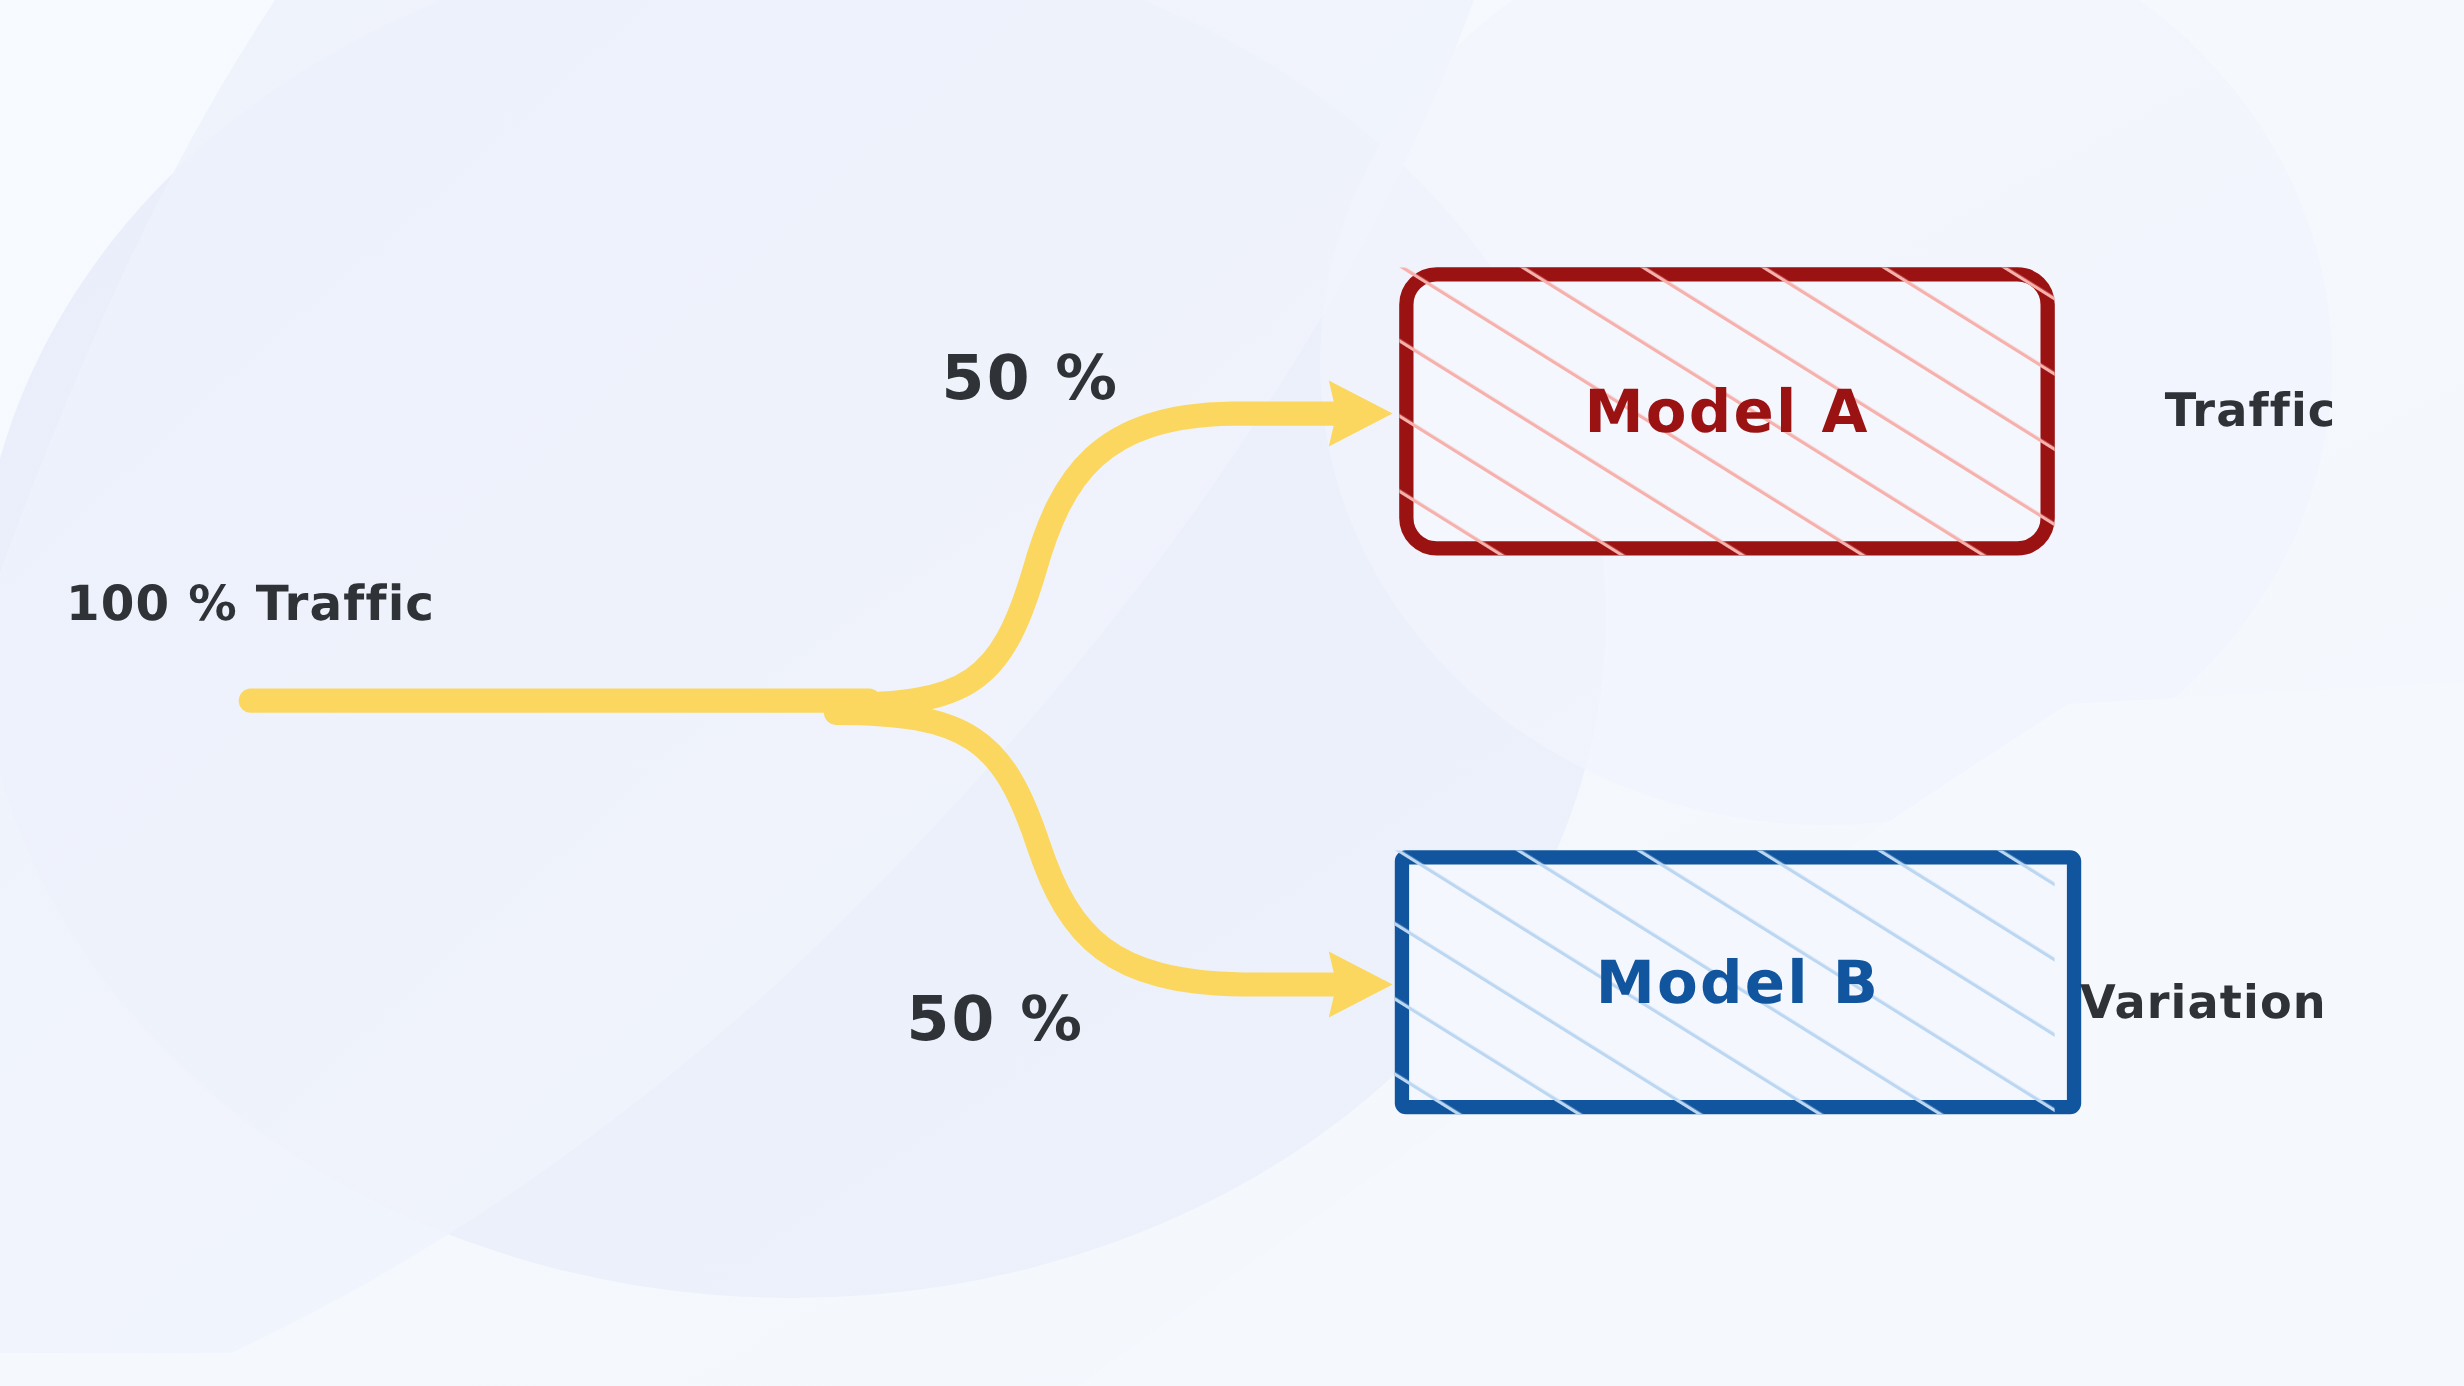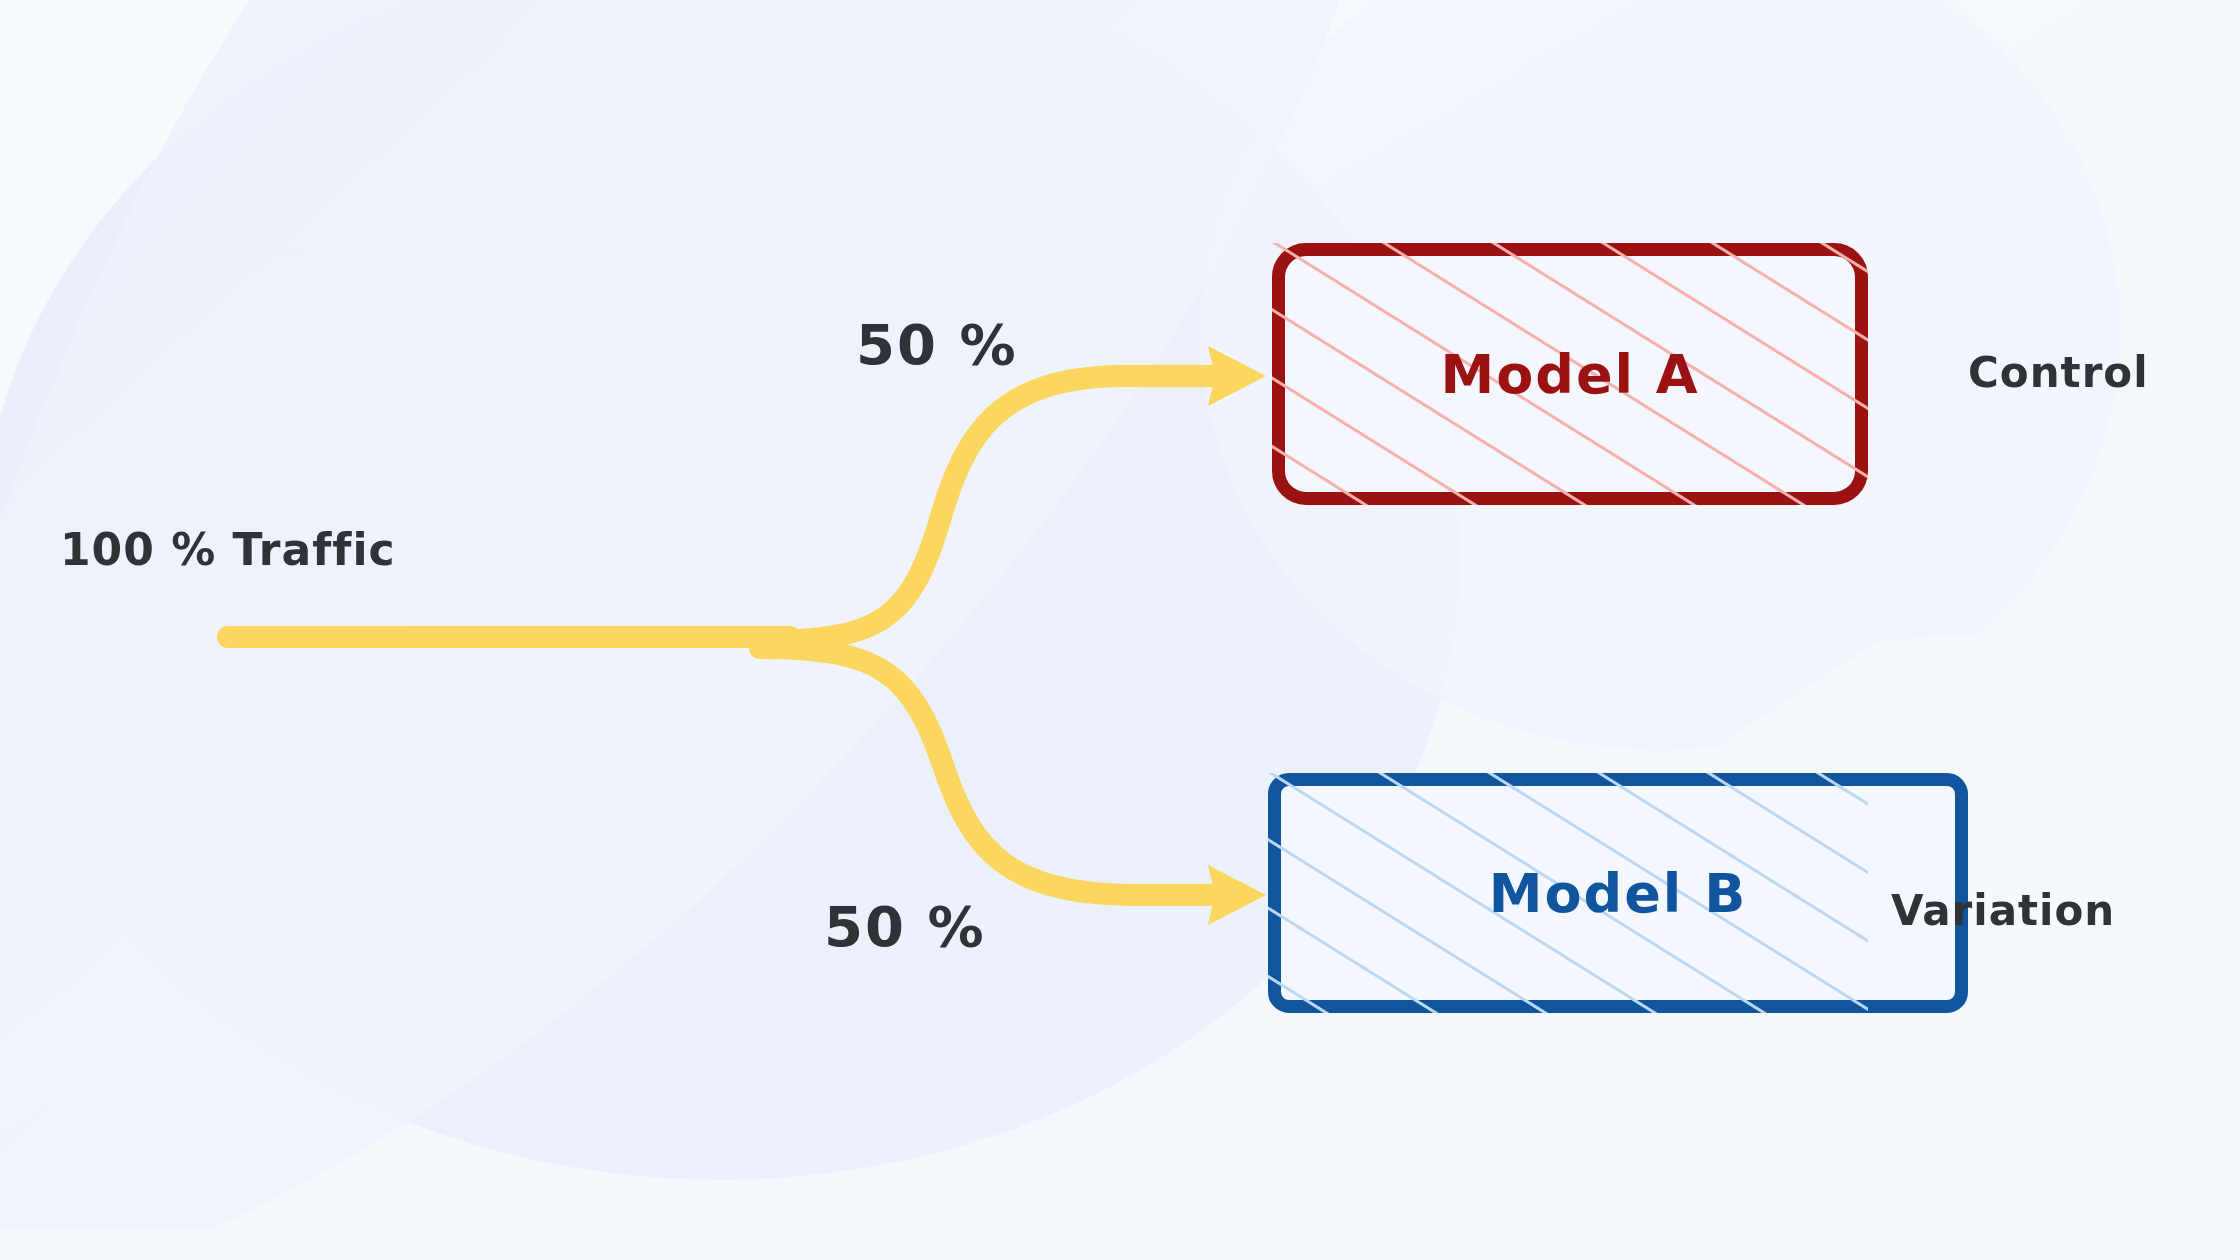--- a/index.html
+++ b/index.html
@@ -116,35 +116,35 @@
       <defs>
         <pattern id="hatchA" width="58" height="58" patternUnits="userSpaceOnUse" patternTransform="rotate(-58)">
           <line x1="0" y1="0" x2="0" y2="58" stroke="#F6B1AC" stroke-width="6"></line>
         </pattern>
       </defs>
       <rect x="0" y="0" width="596" height="262" fill="url(#hatchA)"></rect>
     </svg>
     <div class="node-label" style="color:#9B1212;">Model A</div>
   </div>
 
-  <div class="node-box" style="left:1268px; top:773px; width:700px; height:240px; border:13px solid #10559E; border-radius:21px; background:#F4F7FD;">
+  <div class="node-box" style="left:1268px; top:773px; width:624px; height:240px; border:13px solid #10559E; border-radius:10px; background:#F4F7FD;">
     <svg width="100%" height="100%" viewBox="0 0 600 240" preserveAspectRatio="none" style="position:absolute; left:-13px; top:-13px; width:600px; height:240px;">
       <defs>
         <pattern id="hatchB" width="58" height="58" patternUnits="userSpaceOnUse" patternTransform="rotate(-58)">
           <line x1="0" y1="0" x2="0" y2="58" stroke="#BCD7F2" stroke-width="6"></line>
         </pattern>
       </defs>
       <rect x="0" y="0" width="600" height="240" fill="url(#hatchB)"></rect>
     </svg>
     <div class="node-label" style="color:#10559E;">Model B</div>
   </div>
 
   <div class="flow-text" id="traffic-label">100 % Traffic</div>
 
   <div class="flow-text pct-label" id="pct-top">50 %</div>
 
   <div class="flow-text pct-label" id="pct-bottom">50 %</div>
 
-  <div class="flow-text side-label" id="label-control">Control</div>
+  <div class="flow-text side-label" id="label-control">Traffic</div>
 
   <div class="flow-text side-label" id="label-variation">Variation</div>
 
 </div>
 
 </body></html>

